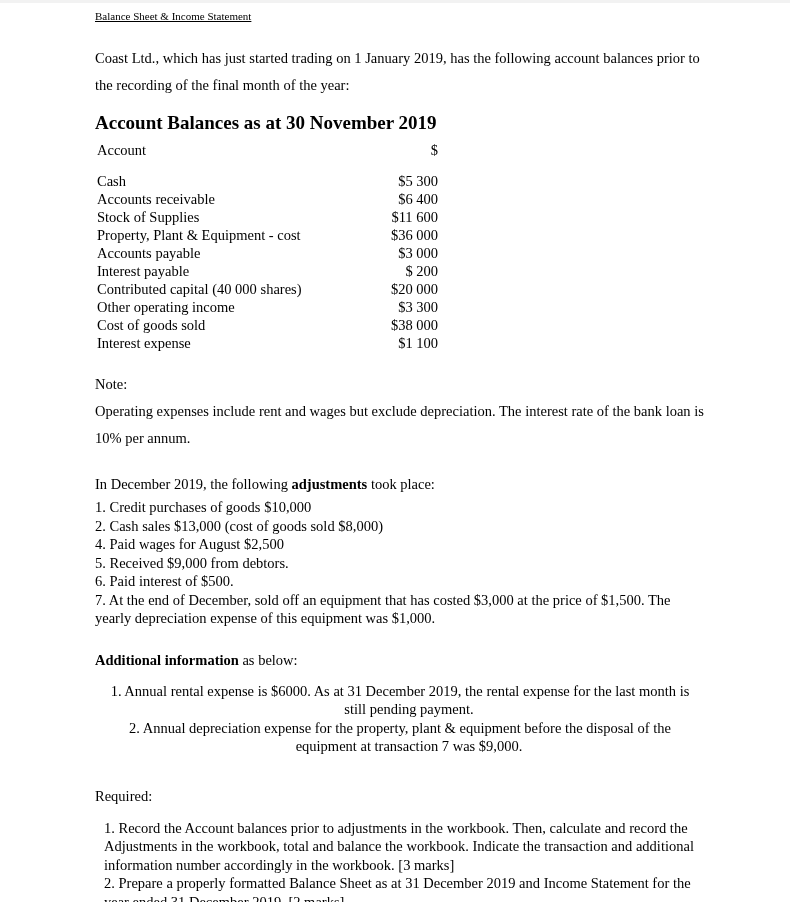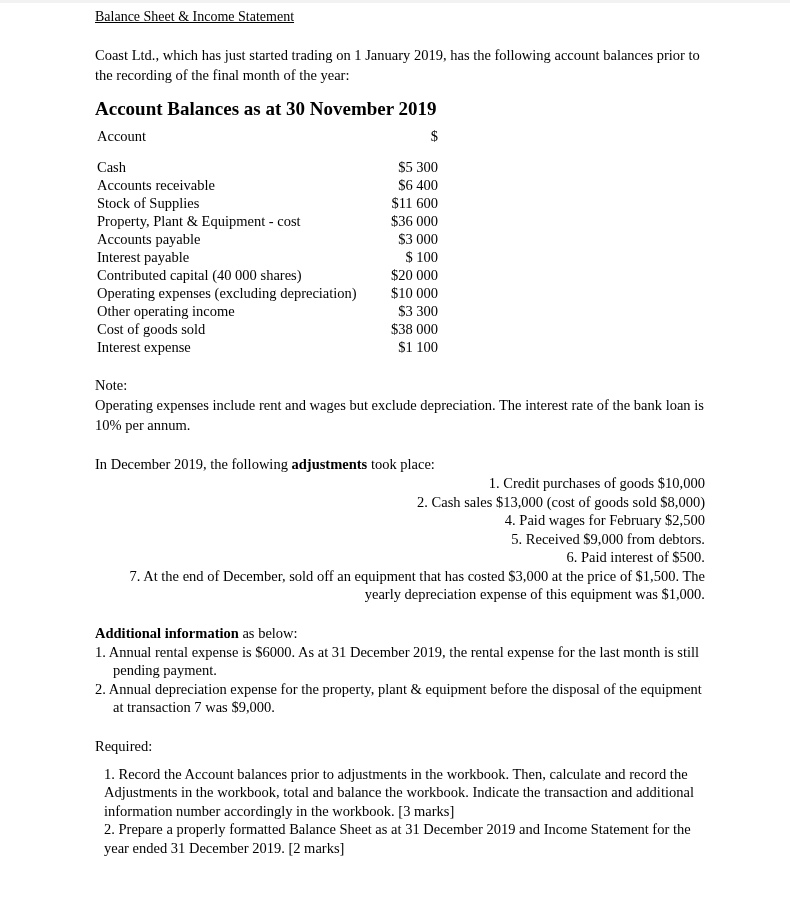--- a/index.html
+++ b/index.html
@@ -29,28 +29,28 @@
     top: 0; left: 0;
     width: 790px;
     padding-top: 7px;
   }
   .content {
     margin-left: 95px;
     width: 610px;
   }
   .doc-title {
     text-decoration: underline;
-    font-size: 14px;
+    font-size: 11px;
     line-height: 19px;
     margin: 0;
     font-weight: normal;
   }
   .para {
     margin: 0;
-    line-height: 20px;
+    line-height: 27px;
   }
   .spacer-lg { height: 19px; }
   .spacer-md { height: 14px; }
   .spacer-sm { height: 9px; }
   .bold { font-weight: bold; }
   h2.section-heading {
     font-weight: bold;
     font-size: 19px;
     line-height: 19px;
     margin: 0;
@@ -82,26 +82,26 @@
   }
   
   .plain-list {
     margin: 0;
     padding: 0;
     list-style: none;
   }
   .plain-list li {
     line-height: 18.5px;
     margin: 0;
-    text-align: right;
   }
   .hang-list {
-    margin: 0;
+    margin: 8px;
     padding: 0;
     list-style: none;
+    text-align: center;
   }
   .hang-list li {
     line-height: 18.5px;
     margin: 0;
     padding-left: 18px;
     text-indent: -18px;
   }
   .req-list {
     margin: 9px;
     padding: 0;
@@ -157,29 +157,25 @@
         <tr>
           <td>Property, Plant &amp; Equipment  - cost</td>
           <td class="amt">$36 000</td>
         </tr>
         <tr>
           <td>Accounts payable</td>
           <td class="amt">$3 000</td>
         </tr>
         <tr>
           <td>Interest payable</td>
-          <td class="amt">$ 100</td>
+          <td class="amt">$ 200</td>
         </tr>
         <tr>
           <td>Contributed capital (40 000 shares)</td>
           <td class="amt">$20 000</td>
-        </tr>
-        <tr>
-          <td>Operating expenses (excluding depreciation)</td>
-          <td class="amt">$10 000</td>
         </tr>
         <tr>
           <td>Other operating income</td>
           <td class="amt">$3 300</td>
         </tr>
         <tr>
           <td>Cost of goods sold</td>
           <td class="amt">$38 000</td>
         </tr>
         <tr>
@@ -194,21 +190,21 @@
     <p class="para">Note:</p>
     <p class="para">Operating expenses include rent and wages but exclude depreciation. The interest rate of the bank loan is 10% per annum.</p>
 
     <div class="spacer-lg"></div>
 
     <p class="para"><span>In December 2019, the following </span><span class="bold">adjustments</span><span> took place:</span></p>
 
     <ul class="plain-list">
       <li>1. Credit purchases of goods $10,000</li>
       <li>2. Cash sales $13,000 (cost of goods sold $8,000)</li>
-      <li>4. Paid wages for February $2,500</li>
+      <li>4. Paid wages for August $2,500</li>
       <li>5. Received $9,000 from debtors.</li>
       <li>6. Paid interest of $500.</li>
       <li>7. At the end of December, sold off an equipment that has costed $3,000 at the price of $1,500. The yearly depreciation expense of this equipment was $1,000.</li>
     </ul>
 
     <div class="spacer-lg"></div>
 
     <p class="para"><span class="bold">Additional information</span><span> as below:</span></p>
 
     <ul class="hang-list">

